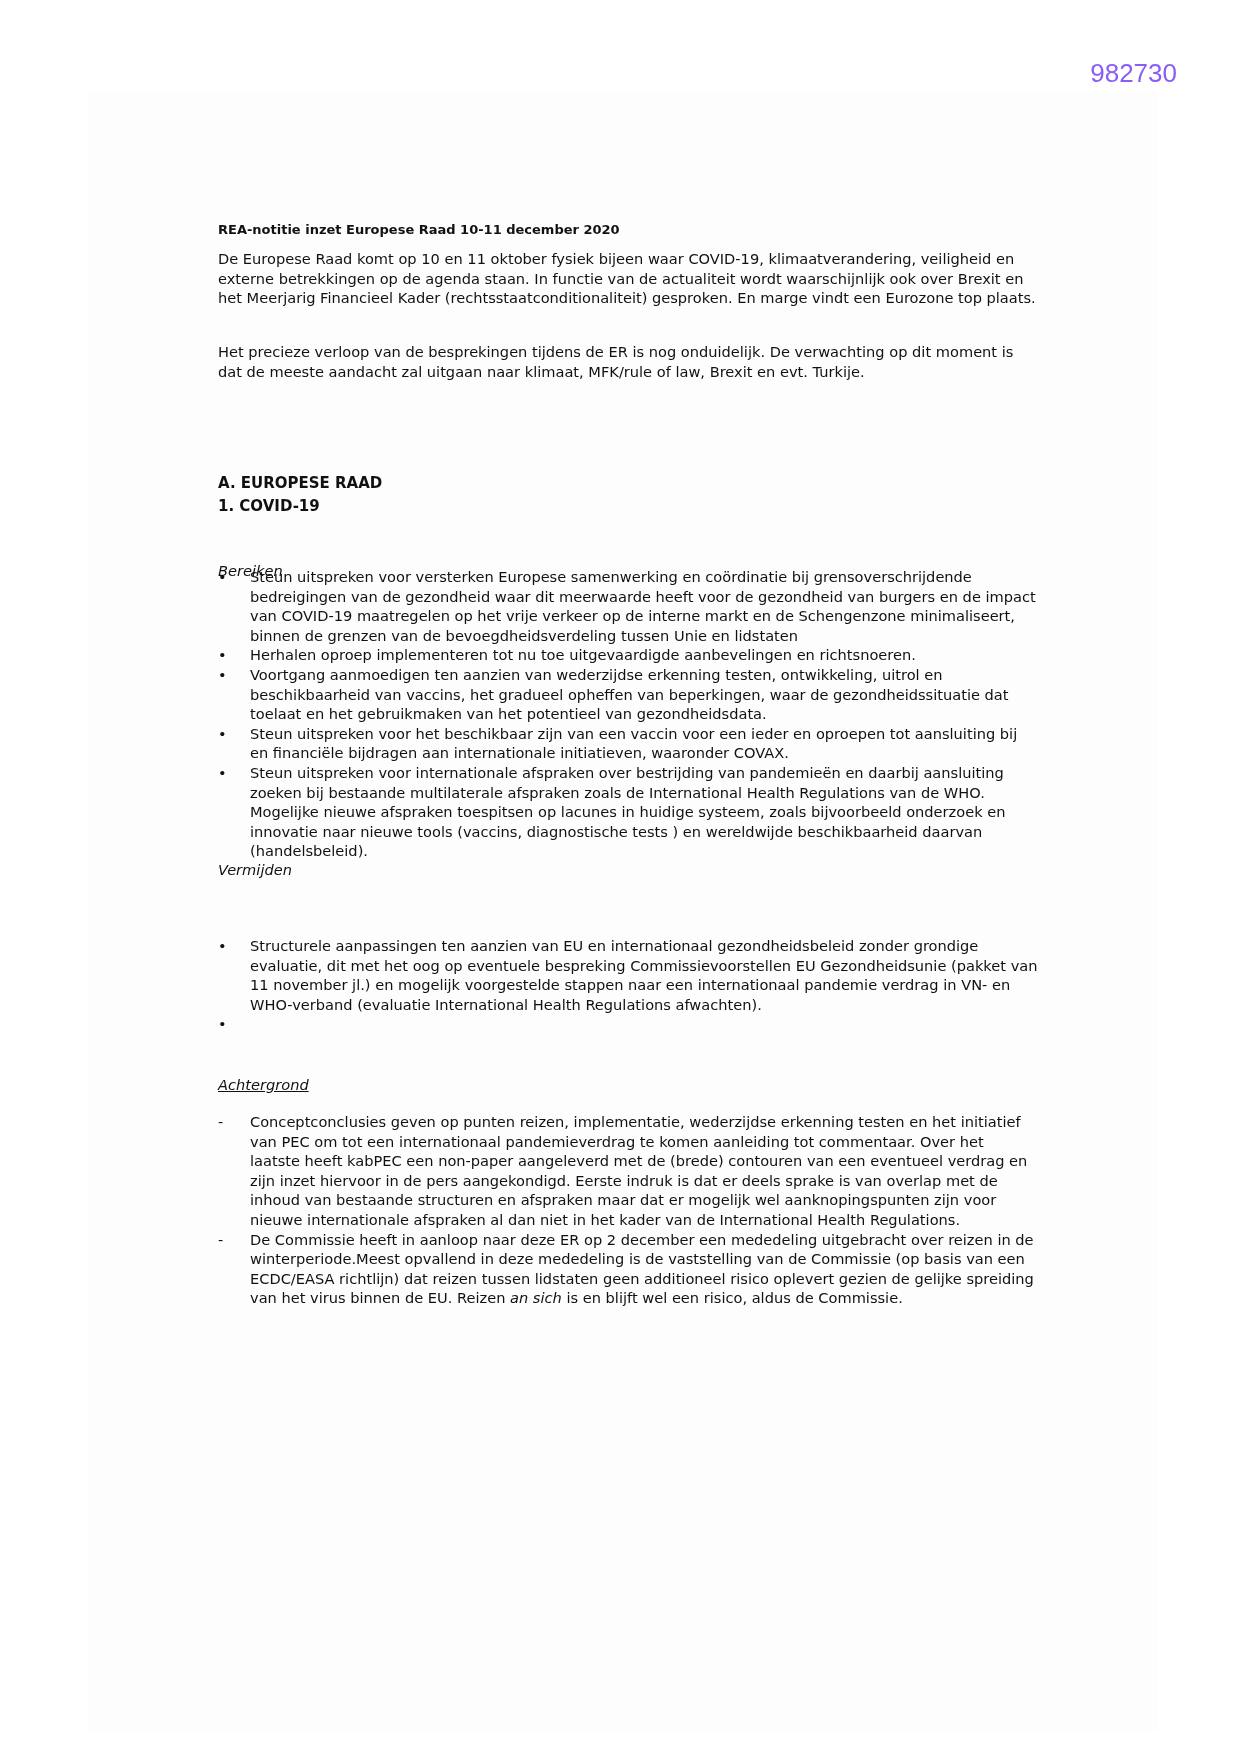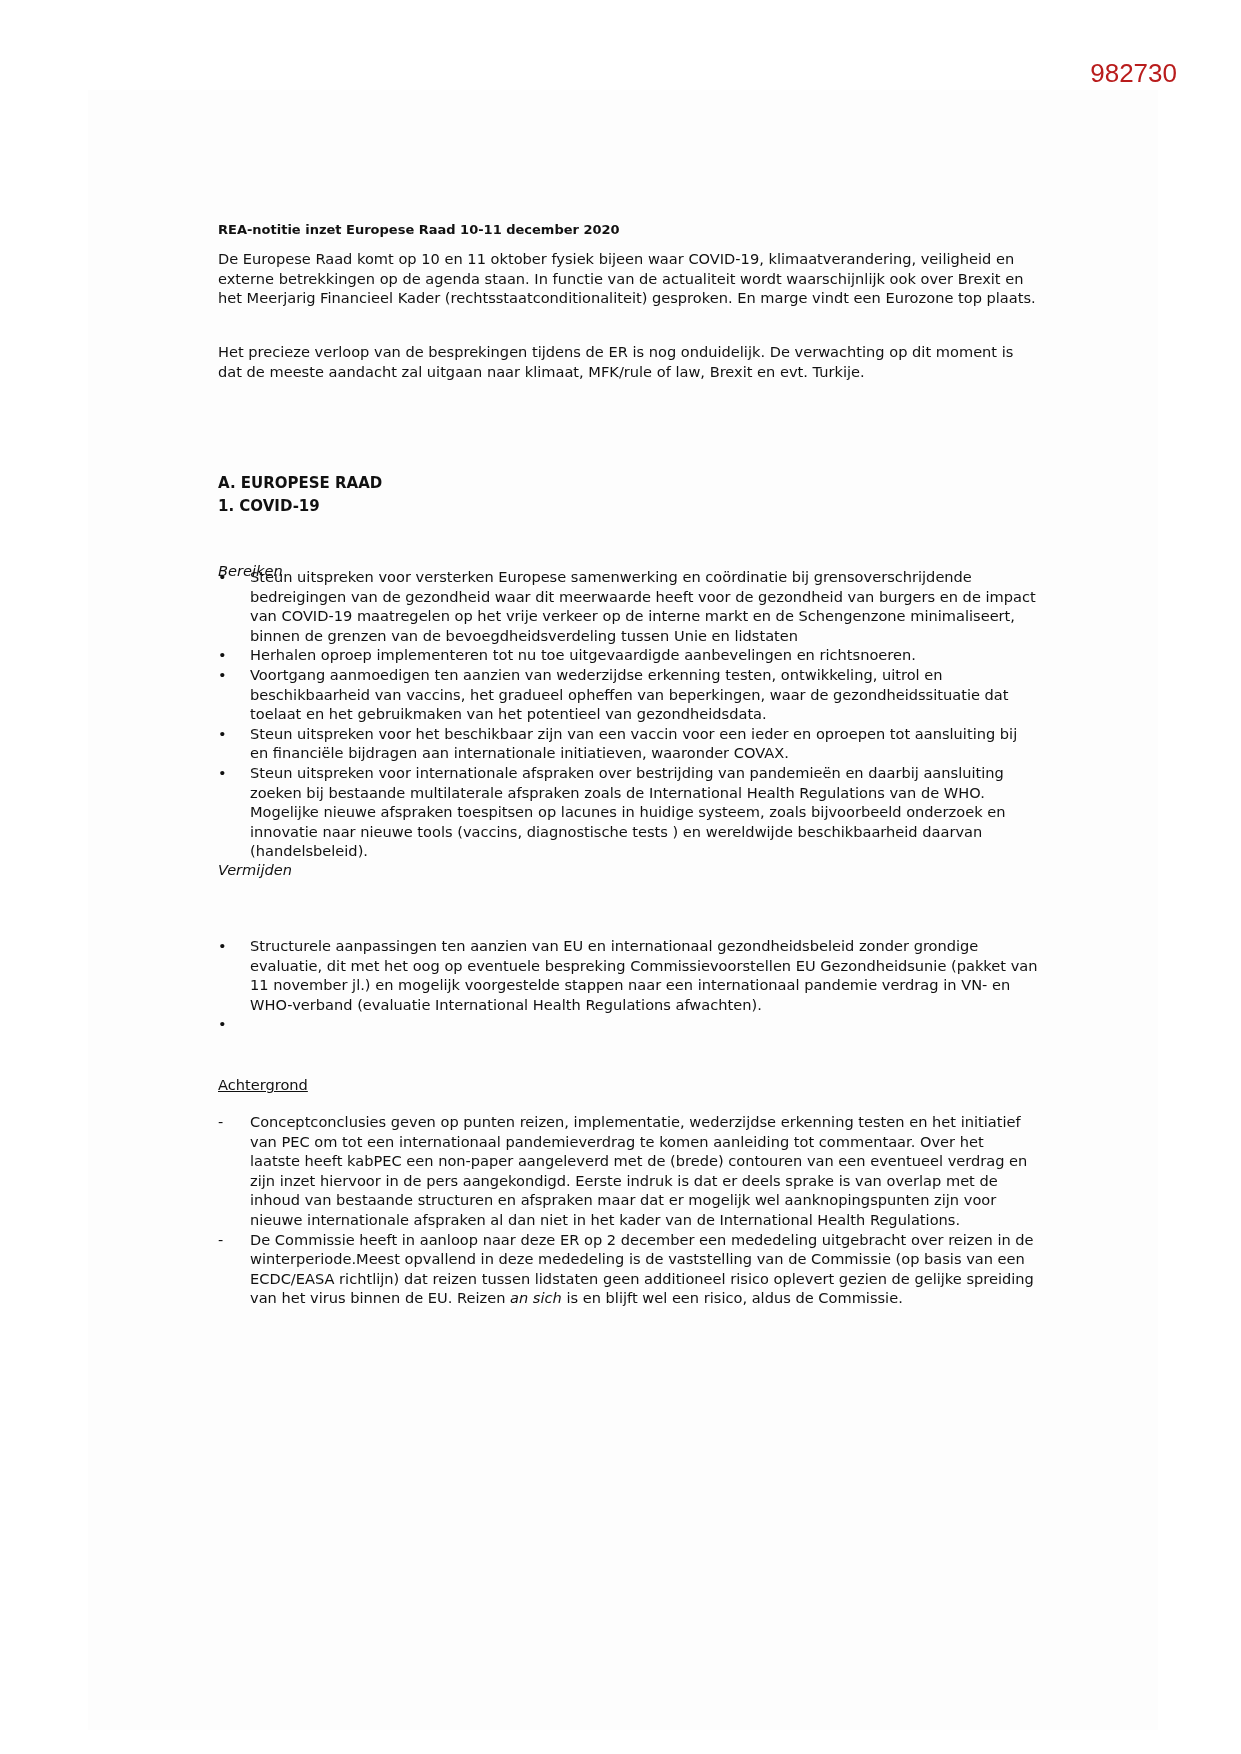--- a/index.html
+++ b/index.html
@@ -1,26 +1,26 @@
 <!DOCTYPE html>
 <html><head>
 <meta charset="utf-8">
 <style>
   html, body { margin:0; padding:0; }
   body { width:1241px; height:1754px; background:#ffffff; position:relative; overflow:hidden;
          font-family:"DejaVu Sans", sans-serif; color:#111; }
   .page-bg { position:absolute; left:88px; top:90px; width:1070px; height:1640px; background:#fdfdfd; }
-  .docnum { position:absolute; right:64px; top:58px; font-family:"Liberation Sans", sans-serif; font-size:26px; color:#b91c1c; }
+  .docnum { position:absolute; right:64px; top:58px; font-family:"Liberation Sans", sans-serif; font-size:26px; color:#8b5cf6; }
   .content { position:absolute; left:218px; top:0; width:820px; font-size:14.6px; line-height:19.6px; }
   .abs { position:absolute; left:0; }
   .title { top:220px; font-weight:bold; font-size:13px; }
   .para { width:820px; margin:0; }
   .h { font-weight:bold; font-size:15px; }
   .sub-i { font-style:italic; }
-  .sub-u { text-decoration:underline; }
+  .sub-u { text-decoration:underline;font-style:italic; }
   ul.list { list-style:none; margin:0; padding:0; width:820px; }
   ul.list li { position:relative; padding-left:32px; margin:0; }
   ul.list li .mk { position:absolute; left:0; top:0; width:20px; }
 </style>
 </head>
 <body>
 
 <div class="page-bg"></div>
 <div class="docnum">982730</div>
 

